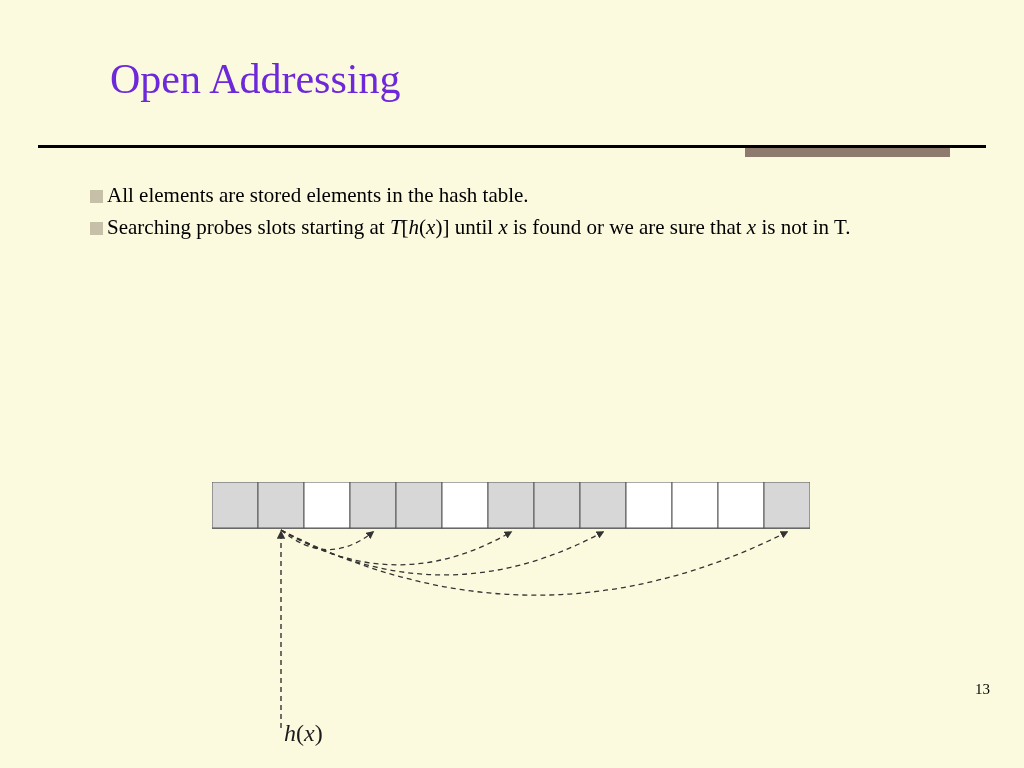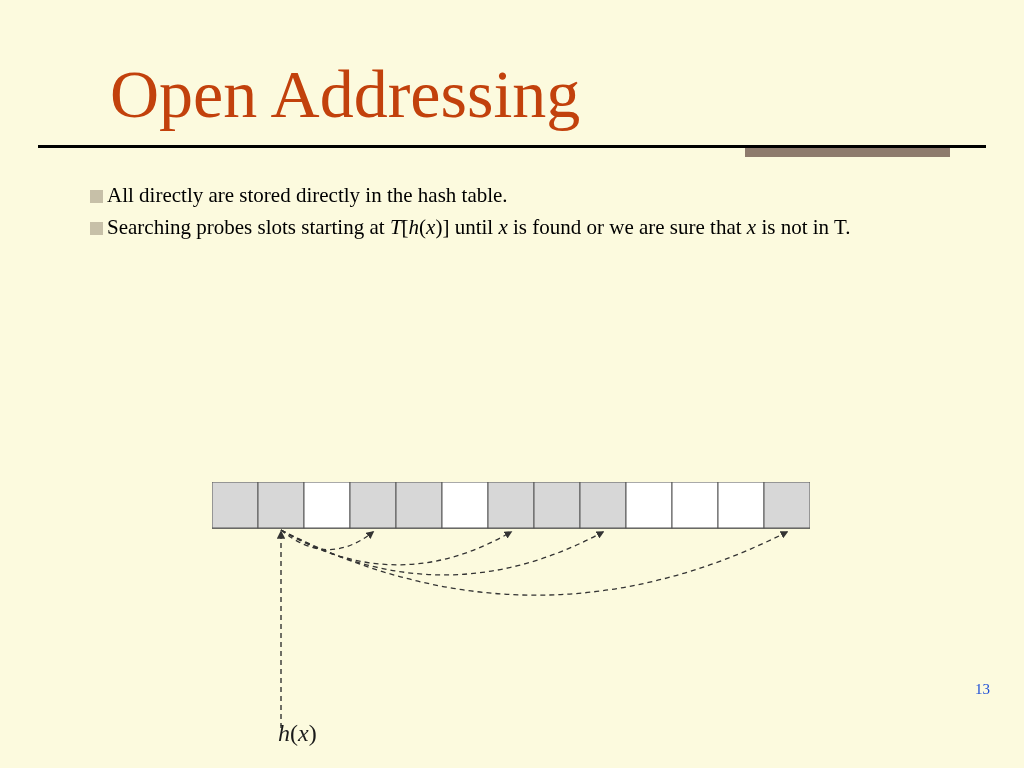--- a/index.html
+++ b/index.html
@@ -15,22 +15,22 @@
     box-sizing: border-box;
     width: 1024px;
     height: 768px;
     background: #fcfade;  
     position: relative;
   }
   .title {
     position: absolute;
     left: 110px;
     top: 55px;
-    font-size: 68px;
-    color: #c2410c;
+    font-size: 42px;
+    color: #6d28d9;
     font-weight: 400;
     letter-spacing: 0px;
   }
   
   .underline-wrap {
     position: absolute;
     left: 0;
     top: 145px;
     width: 1024px;
   }
@@ -83,30 +83,30 @@
     display: inline-block;
     color: #a8a184;
     font-size: 22px;
     margin-right: 2px;
     vertical-align: -2px;
   }
   .it { font-style: italic; }
   .gk { font-family: 'Times New Roman', serif; }
   .hx-label {
     position: absolute;
-    left: 278px;
+    left: 284px;
     top: 720px;
     font-size: 24px;
   }
   .pagenum {
     position: absolute;
     right: 34px;
     bottom: 70px;
     font-size: 15px;
-    color: #1d4ed8;
+    color: #000000;
   }
   
   .figure {
     position: absolute;
     left: 212px;
     top: 482px;
     width: 598px;
     height: 230px;
   }
 </style>
@@ -117,21 +117,21 @@
 
   <div class="title">Open Addressing</div>
 
   <div class="underline-wrap">
     <div class="underline-main"></div>
     <div class="underline-shadow"></div>
   </div>
 
   <div class="body">
     <p>
-      <span class="bullet-sq"></span><span>All directly are stored directly in the hash table.</span>
+      <span class="bullet-sq"></span><span>All elements are stored elements in the hash table.</span>
     </p>
     <p>
       <span class="bullet-sq"></span>Searching probes slots starting at <span class="it">T</span>[<span class="it">h</span>(<span class="it">x</span>)] until <span class="it">x</span> is found or we are sure that <span class="it">x</span> is not in T.
     </p>
   </div>
 
   <div class="figure">
     <svg width="598" height="260" viewBox="0 0 598 260">
 
       <g id="table-row">

